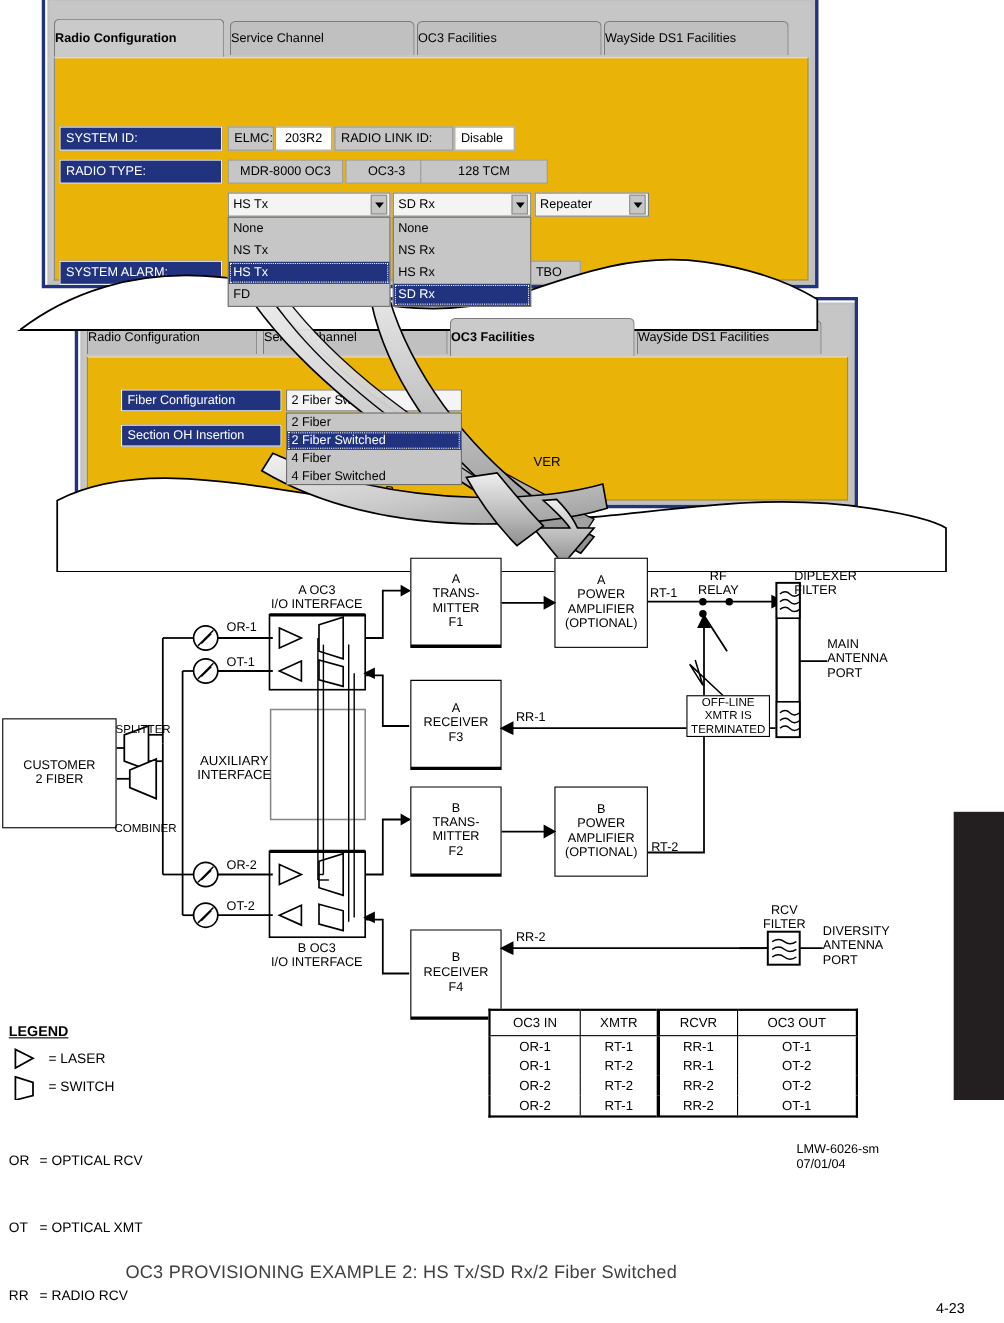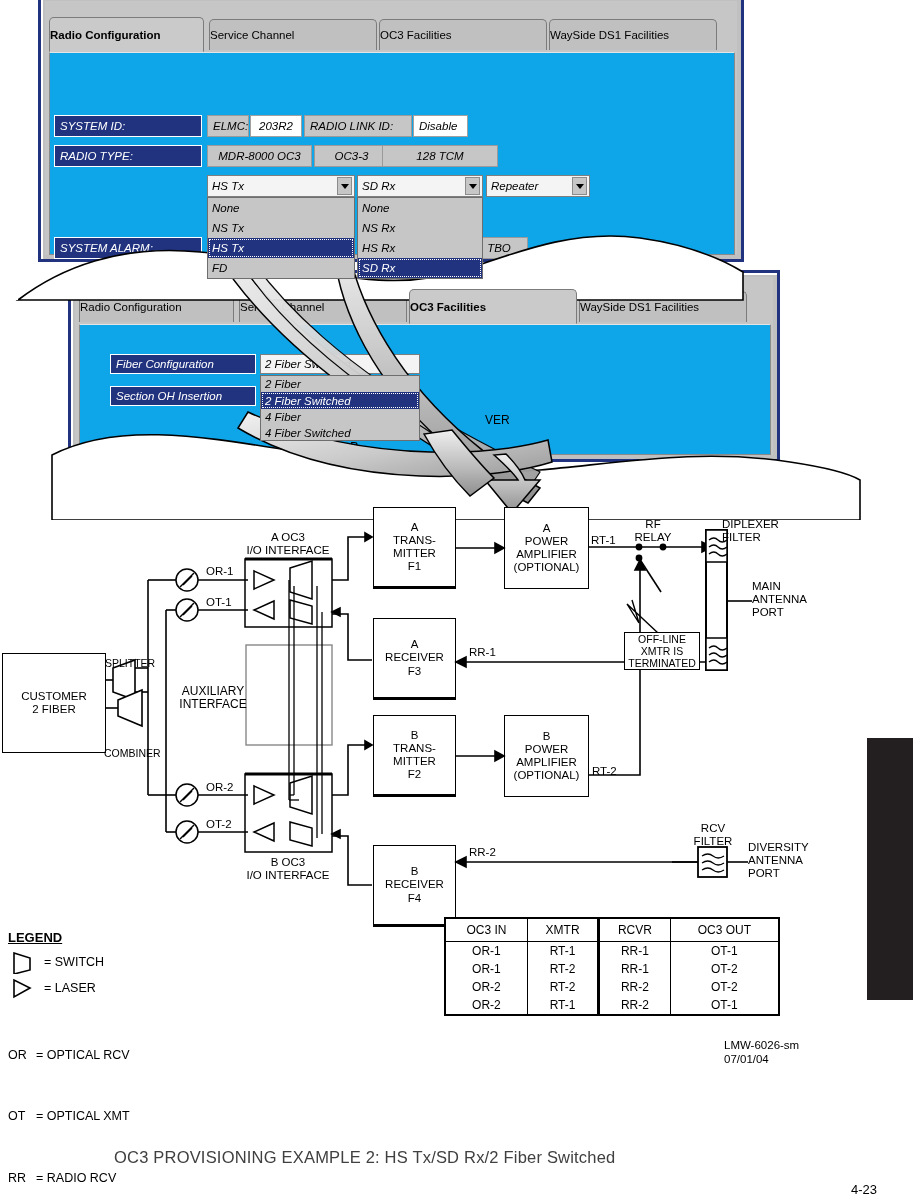--- a/index.html
+++ b/index.html
@@ -45,25 +45,24 @@
   .tab.active {
     top: 0; height: 35px;
     background: #cacaca;
     font-weight: bold;
     z-index: 4;
     border-bottom: 1px solid #cacaca;
   }
   .tab-body {
     position: absolute;
     left: 8px; right: 6px; top: 38px; bottom: 4px;
-    background: #0ea5e9;
+    background: #eab308;
     border: 1px solid #8a8a8a;
     border-top: 1px solid #e4e4e4;
     box-sizing: border-box;
-    font-style: italic;
   }
 
   
   .lbl-blue {
     position: absolute;
     background: #21337e;
     color: #ffffff;
     font-size: 11.5px;
     display: flex; align-items: center;
     padding-left: 5px;
@@ -611,30 +610,30 @@
         <td class="outer-b" style="border-top: none; border-bottom: 2.5px solid rgb(0, 0, 0);">RT-1</td>
         <td class="vsep outer-b" style="border-top: none; border-bottom: 2.5px solid rgb(0, 0, 0);">RR-2</td>
         <td class="outer-r outer-b" style="border-top: none; border-bottom: 2.5px solid rgb(0, 0, 0);">OT-1</td>
       </tr>
     </tbody>
 </table>
 
 <div id="legend">
   <div class="title">LEGEND</div>
   <div class="row">
+    <svg width="30" height="22">
+      <path d="M6,3 L6,20 L22,11 Z" fill="#fff" stroke="#000" stroke-width="1.6"></path>
+    </svg>
+    <span style="margin-left:6px;">= LASER</span>
+  </div>
+  <div class="row">
     <svg width="30" height="24">
       <path d="M6,3 L22,8 L22,20 L6,24 Z" fill="#fff" stroke="#000" stroke-width="1.6"></path>
     </svg>
     <span style="margin-left:6px;">= SWITCH</span>
-  </div>
-  <div class="row">
-    <svg width="30" height="22">
-      <path d="M6,3 L6,20 L22,11 Z" fill="#fff" stroke="#000" stroke-width="1.6"></path>
-    </svg>
-    <span style="margin-left:6px;">= LASER</span>
   </div>
   <div class="row small">
     <span class="abbr">OR</span>
     <span>= OPTICAL RCV</span>
   </div>
   <div class="row small">
     <span class="abbr">OT</span>
     <span>= OPTICAL XMT</span>
   </div>
   <div class="row small">

